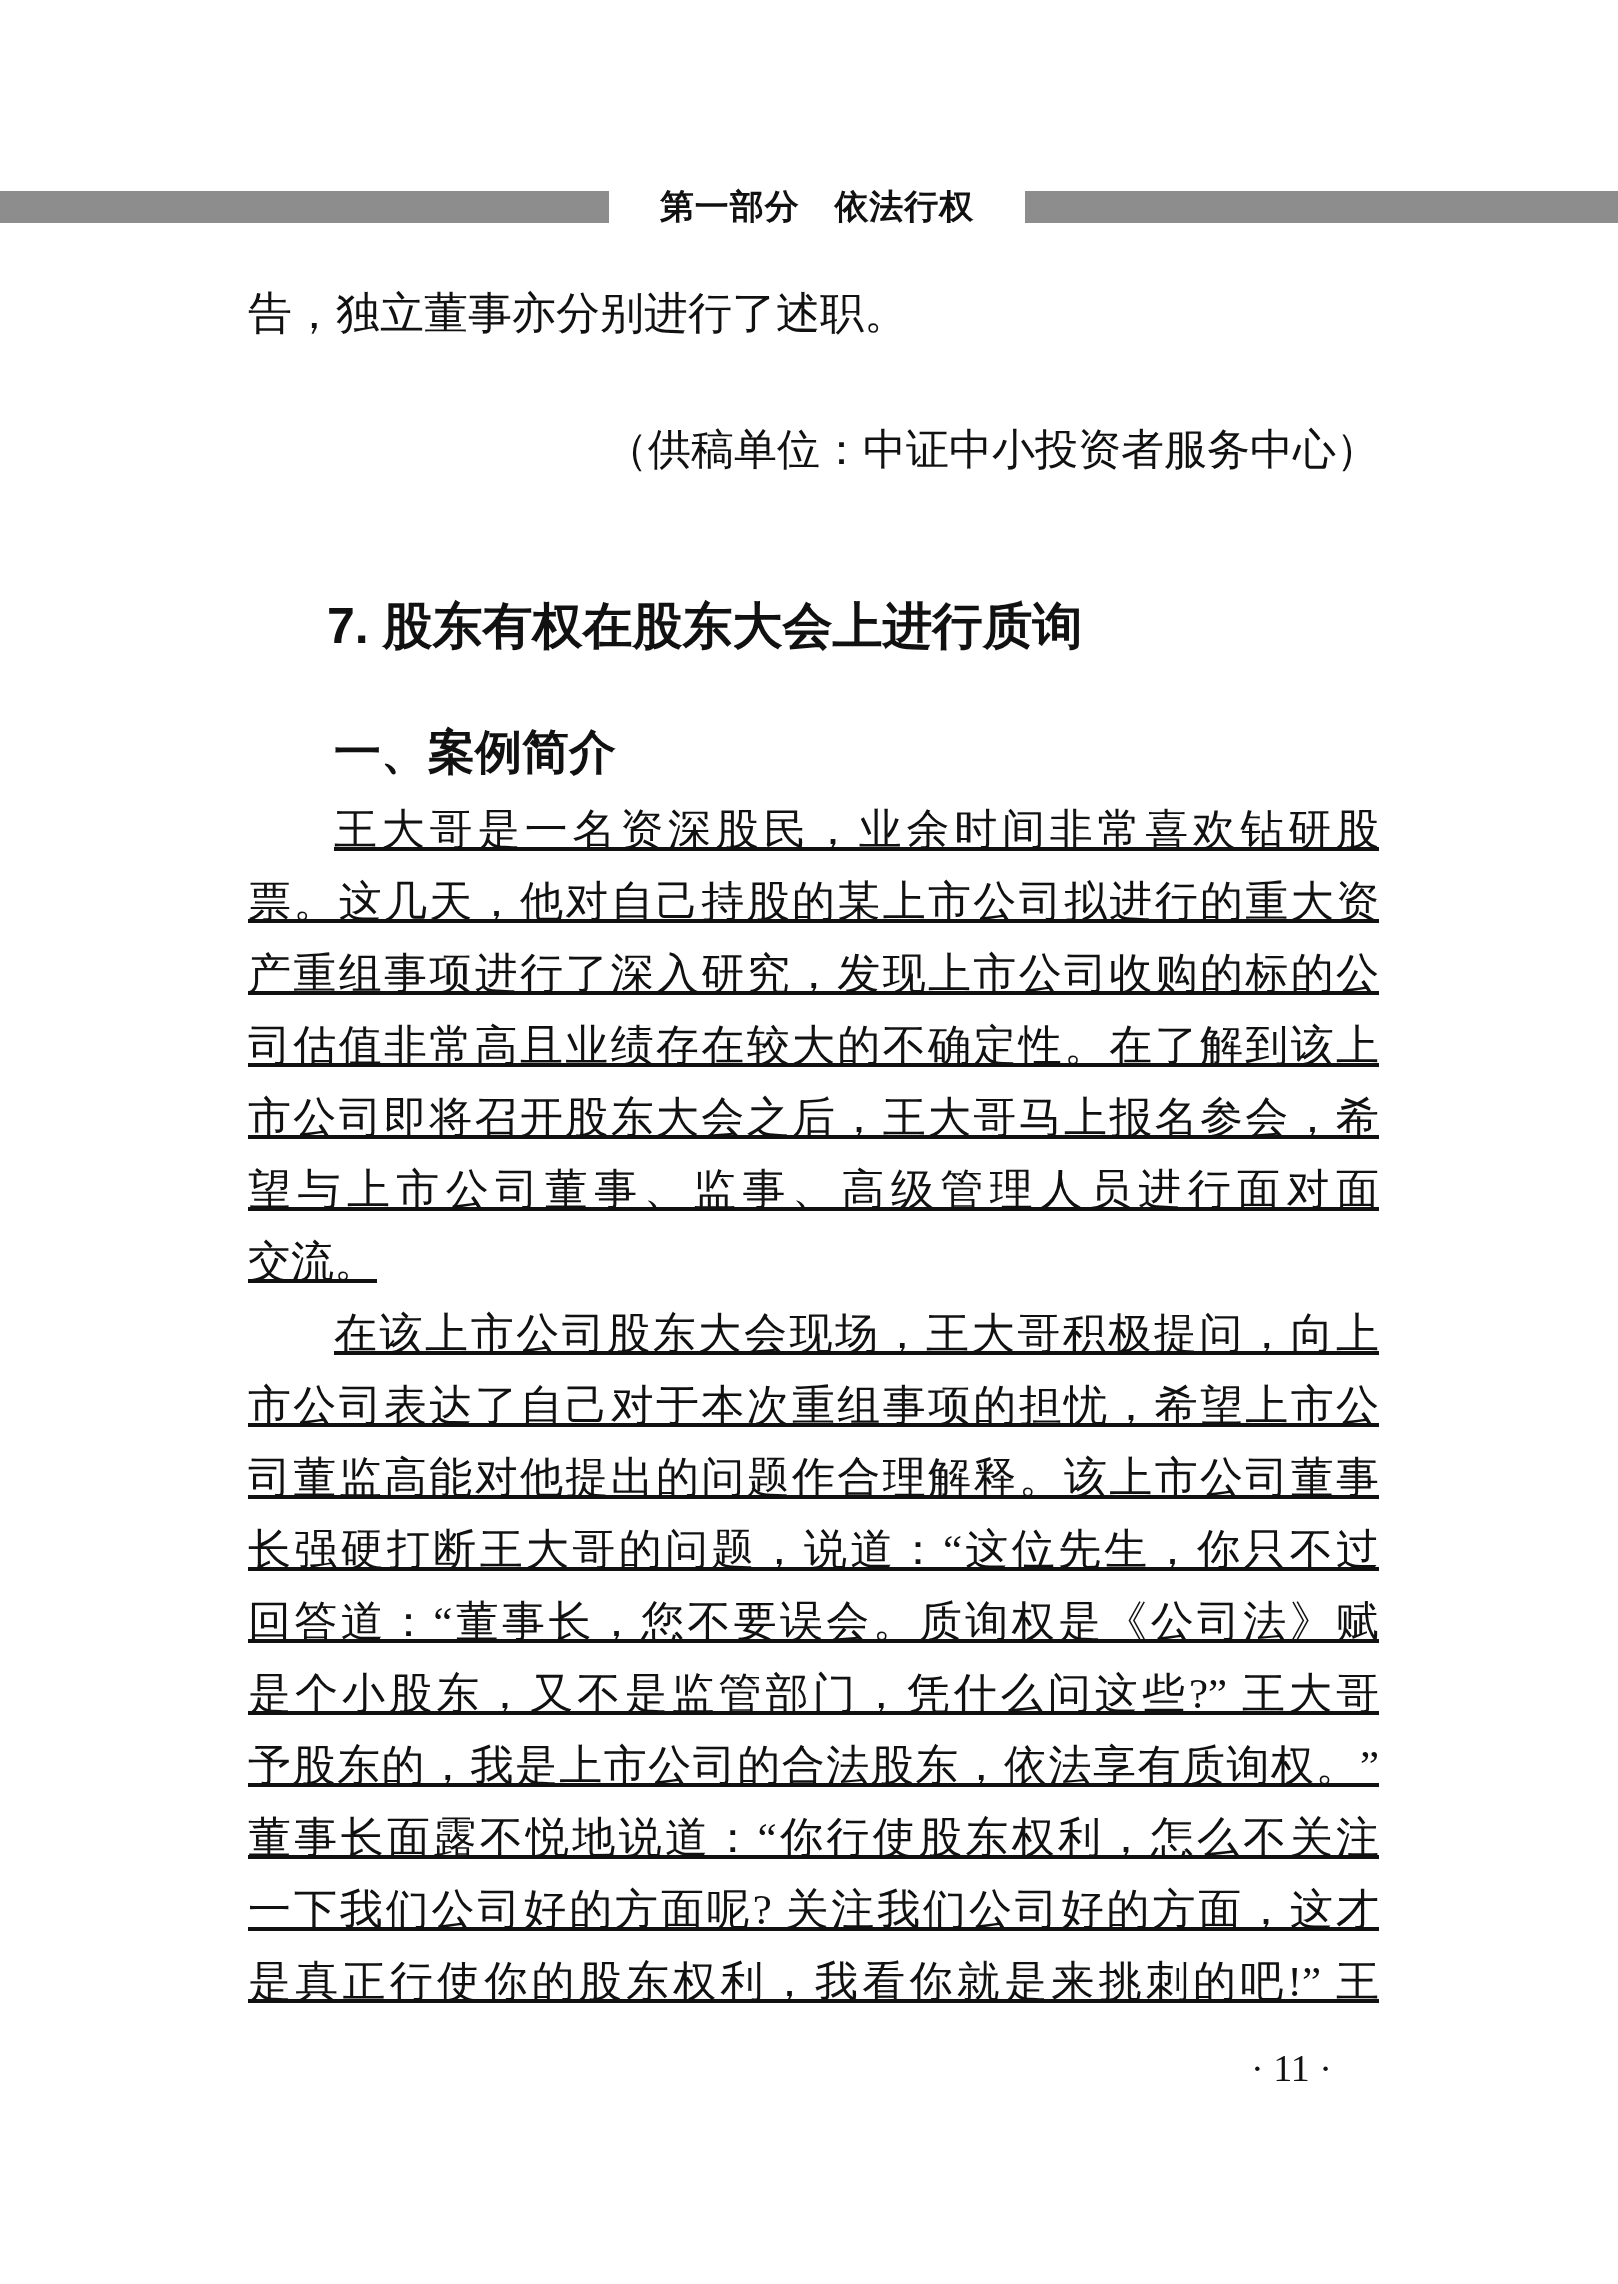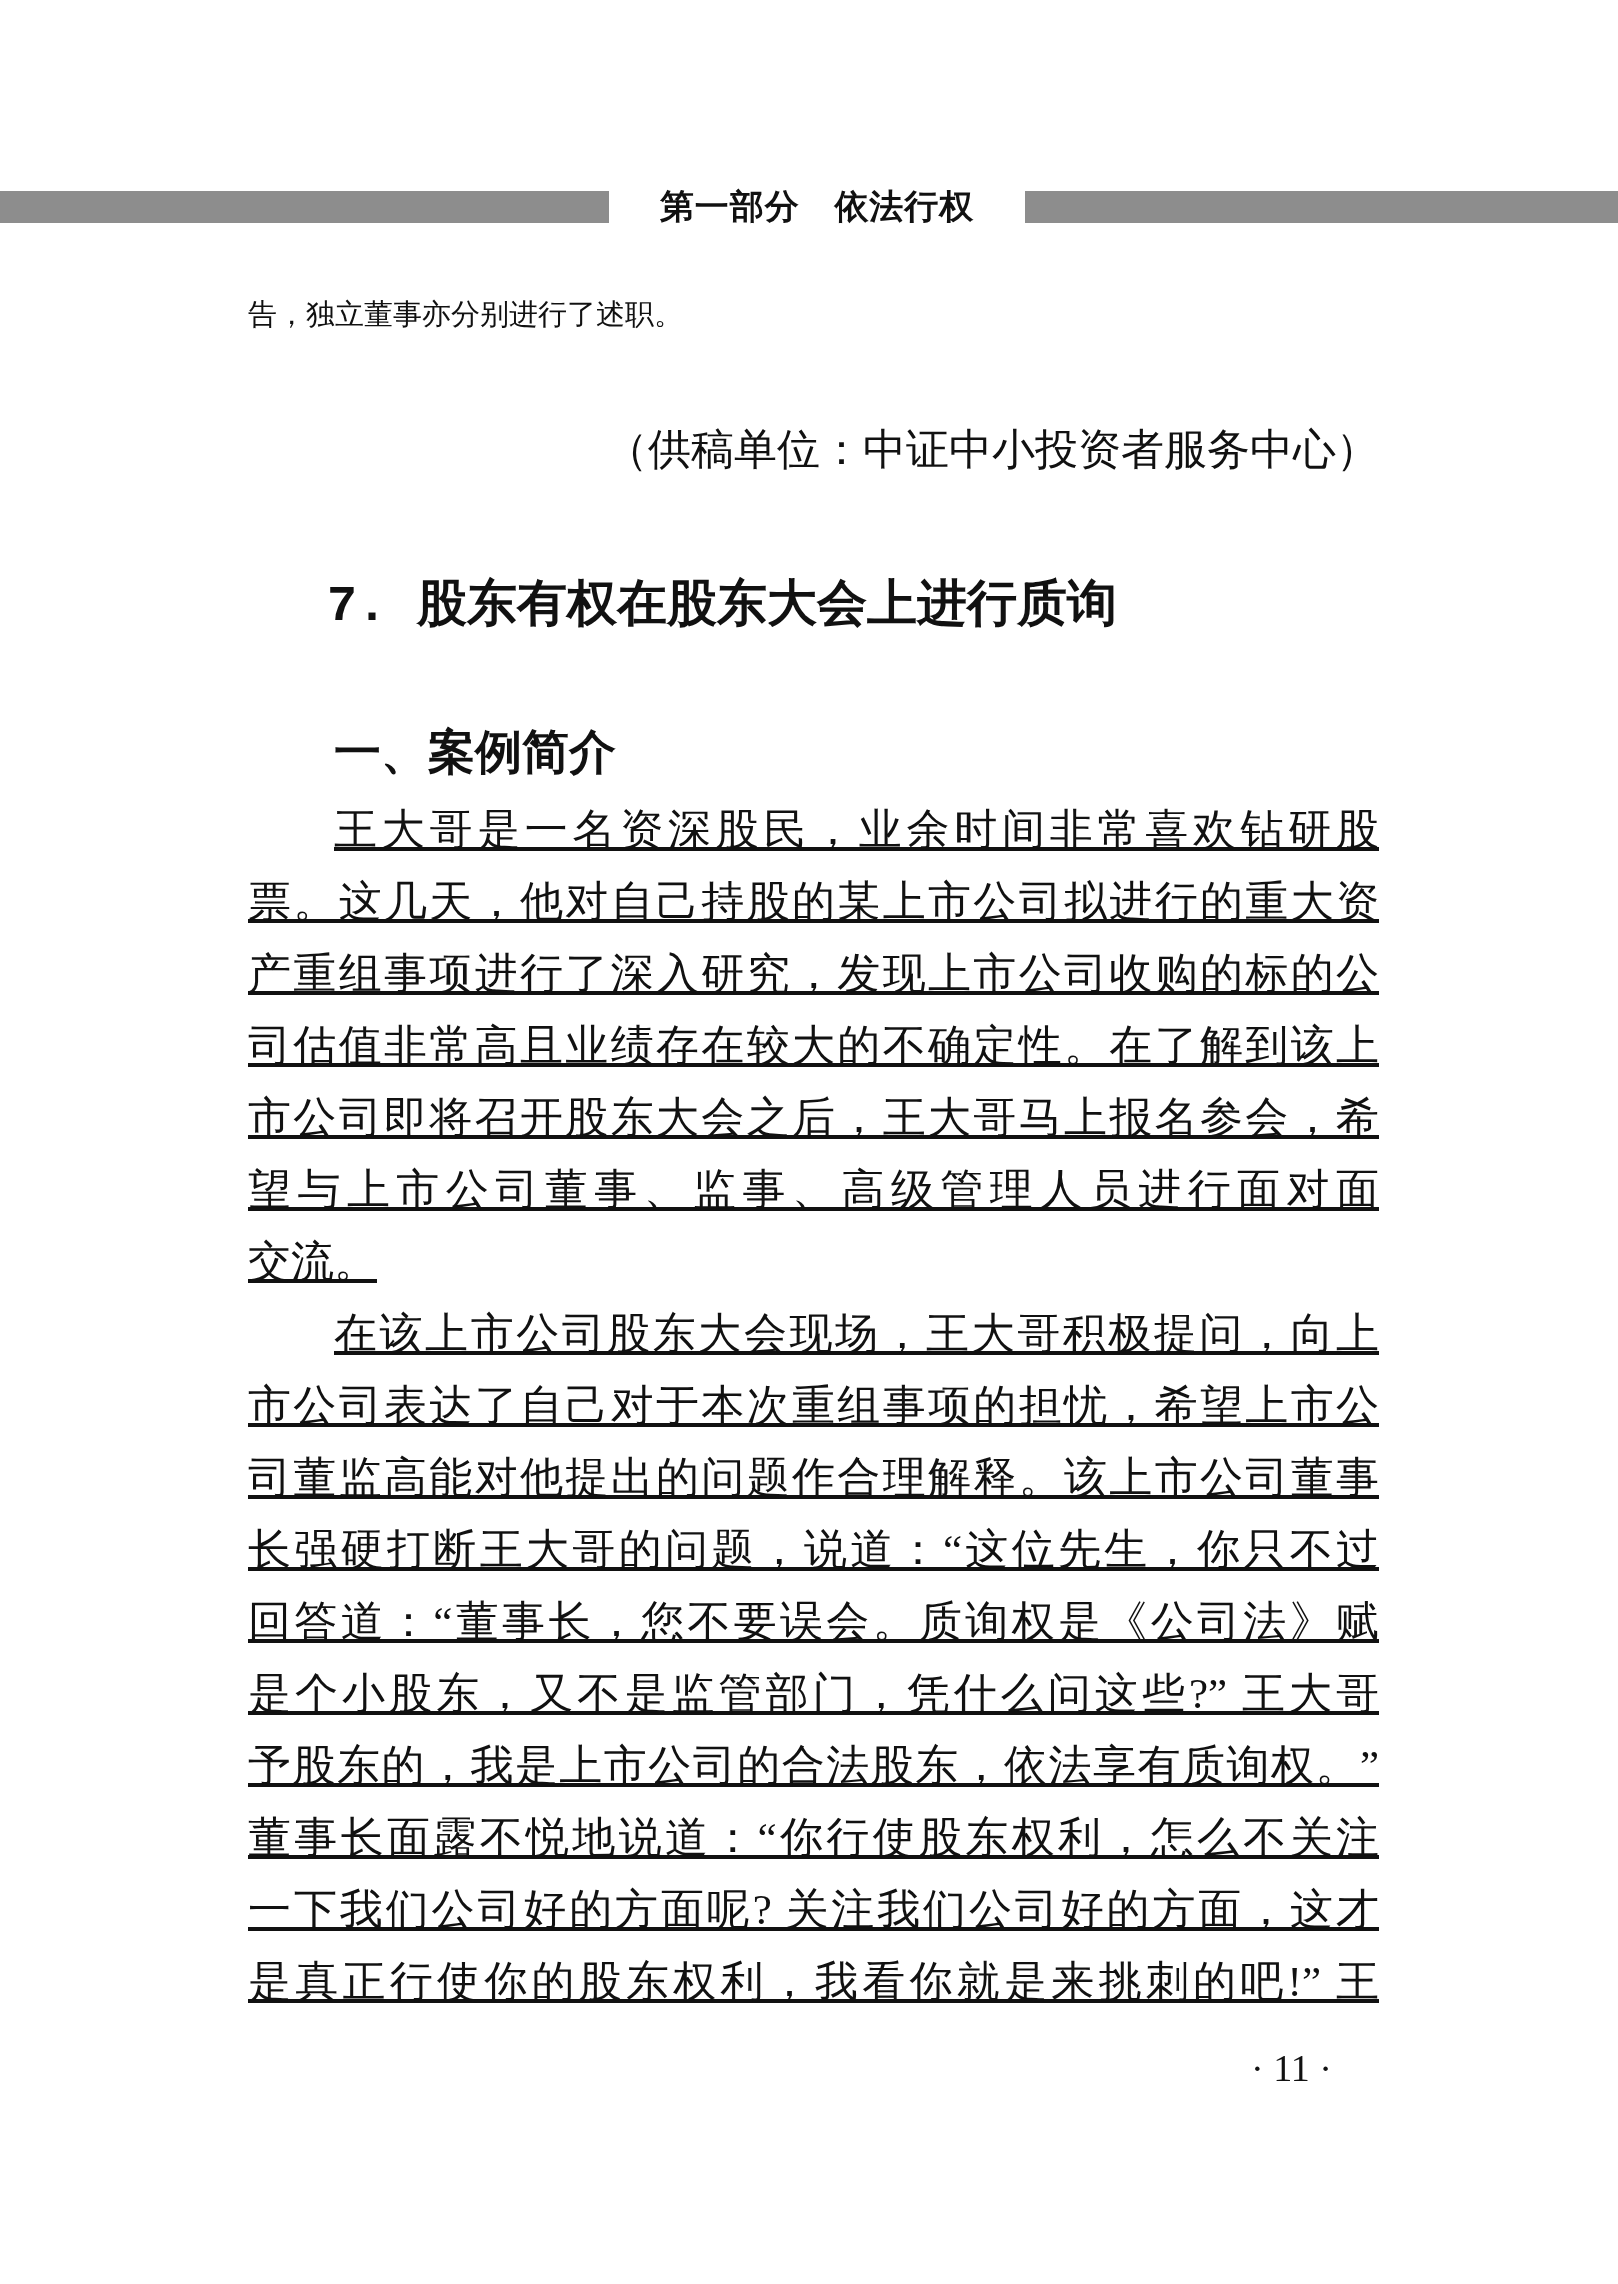--- a/index.html
+++ b/index.html
@@ -41,44 +41,44 @@
     letter-spacing: 0.9px;
     white-space: nowrap;
   }
 
   
   .intro-line {
     position: absolute;
     top: 287px;
     left: 248px;
     width: 1131px;
-    font-size: 29px;
+    font-size: 44px;
     line-height: 54px;
     white-space: nowrap;
   }
   .attribution-line {
     position: absolute;
     top: 423px;
     left: 248px;
     width: 1131px;
     font-size: 43px;
     line-height: 54px;
     text-align: right;
     white-space: nowrap;
   }
 
   
   .section-heading {
     position: absolute;
-    top: 576px;
+    top: 596px;
     left: 248px;
     width: 1370px;
     padding-left: 79px;
     box-sizing: border-box;
-    font-family: Liberation Mono, monospace;
+    font-family: Liberation Sans, sans-serif;
     font-weight: bold;
     font-size: 50px;
     line-height: 61px;
     white-space: nowrap;
   }
   .subsection-heading {
     position: absolute;
     top: 724px;
     left: 248px;
     width: 1131px;

